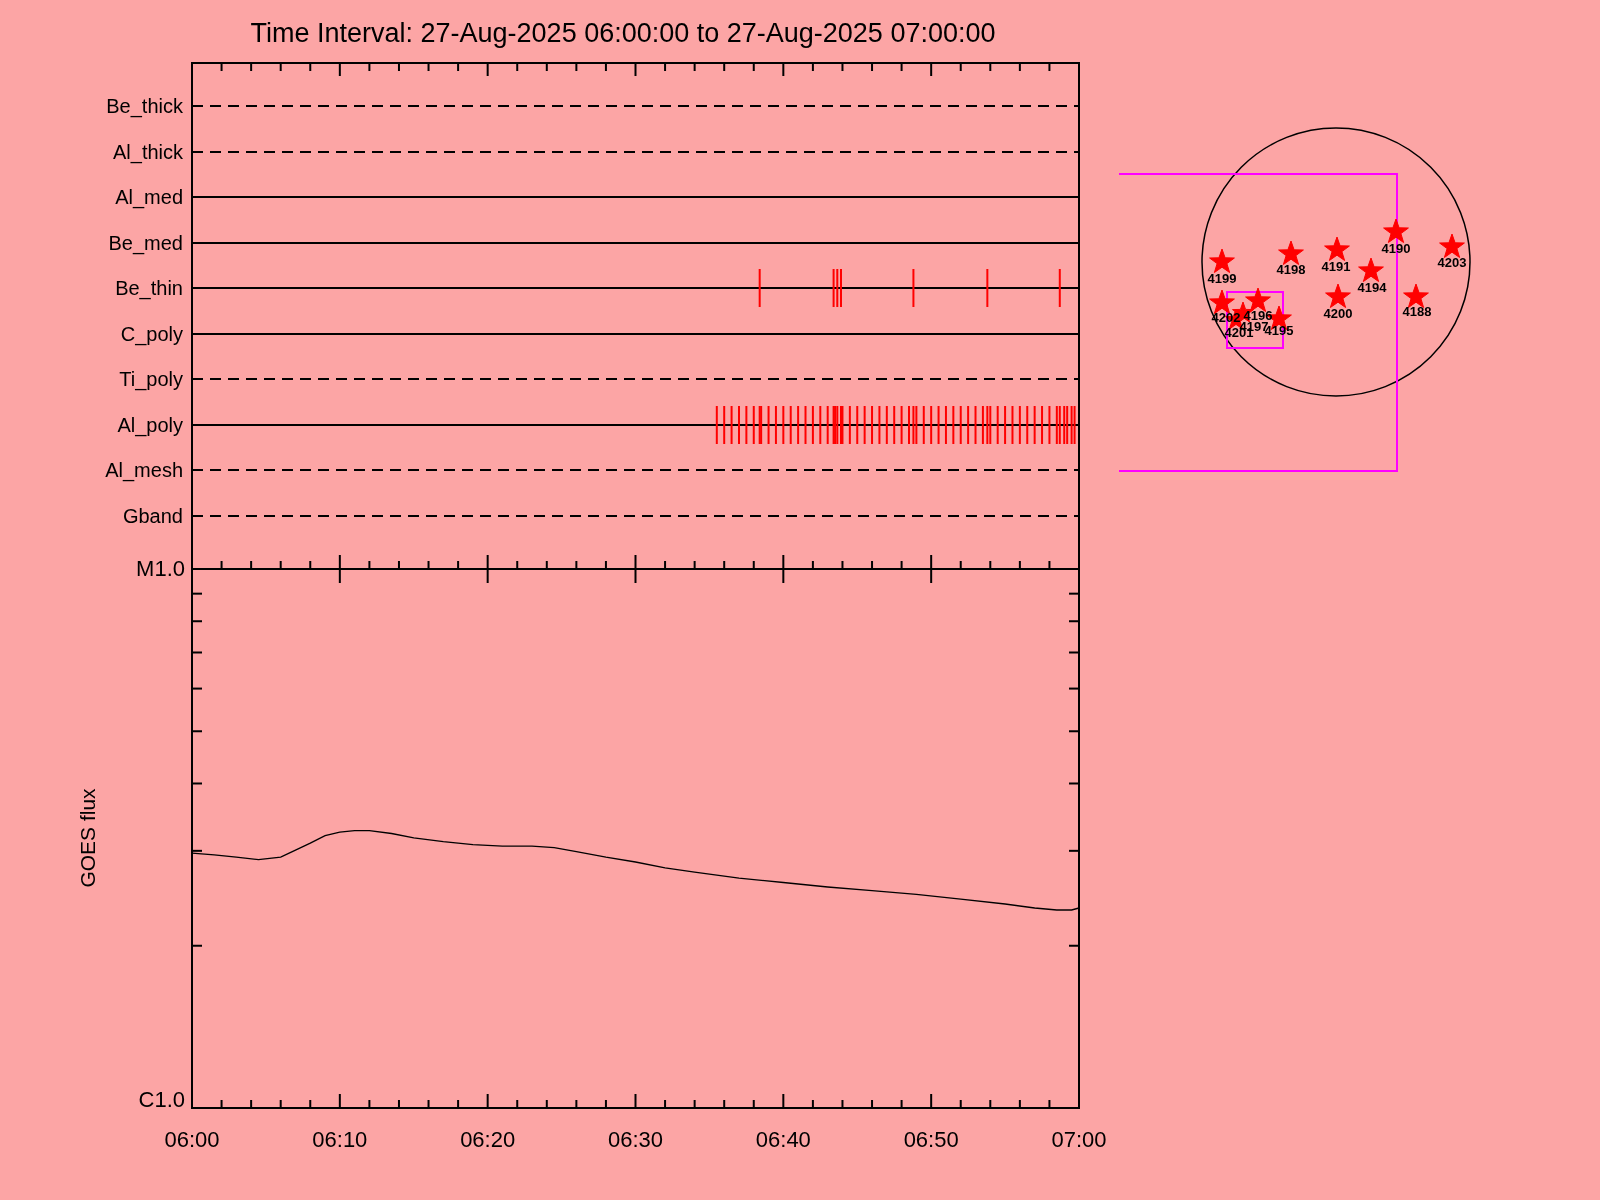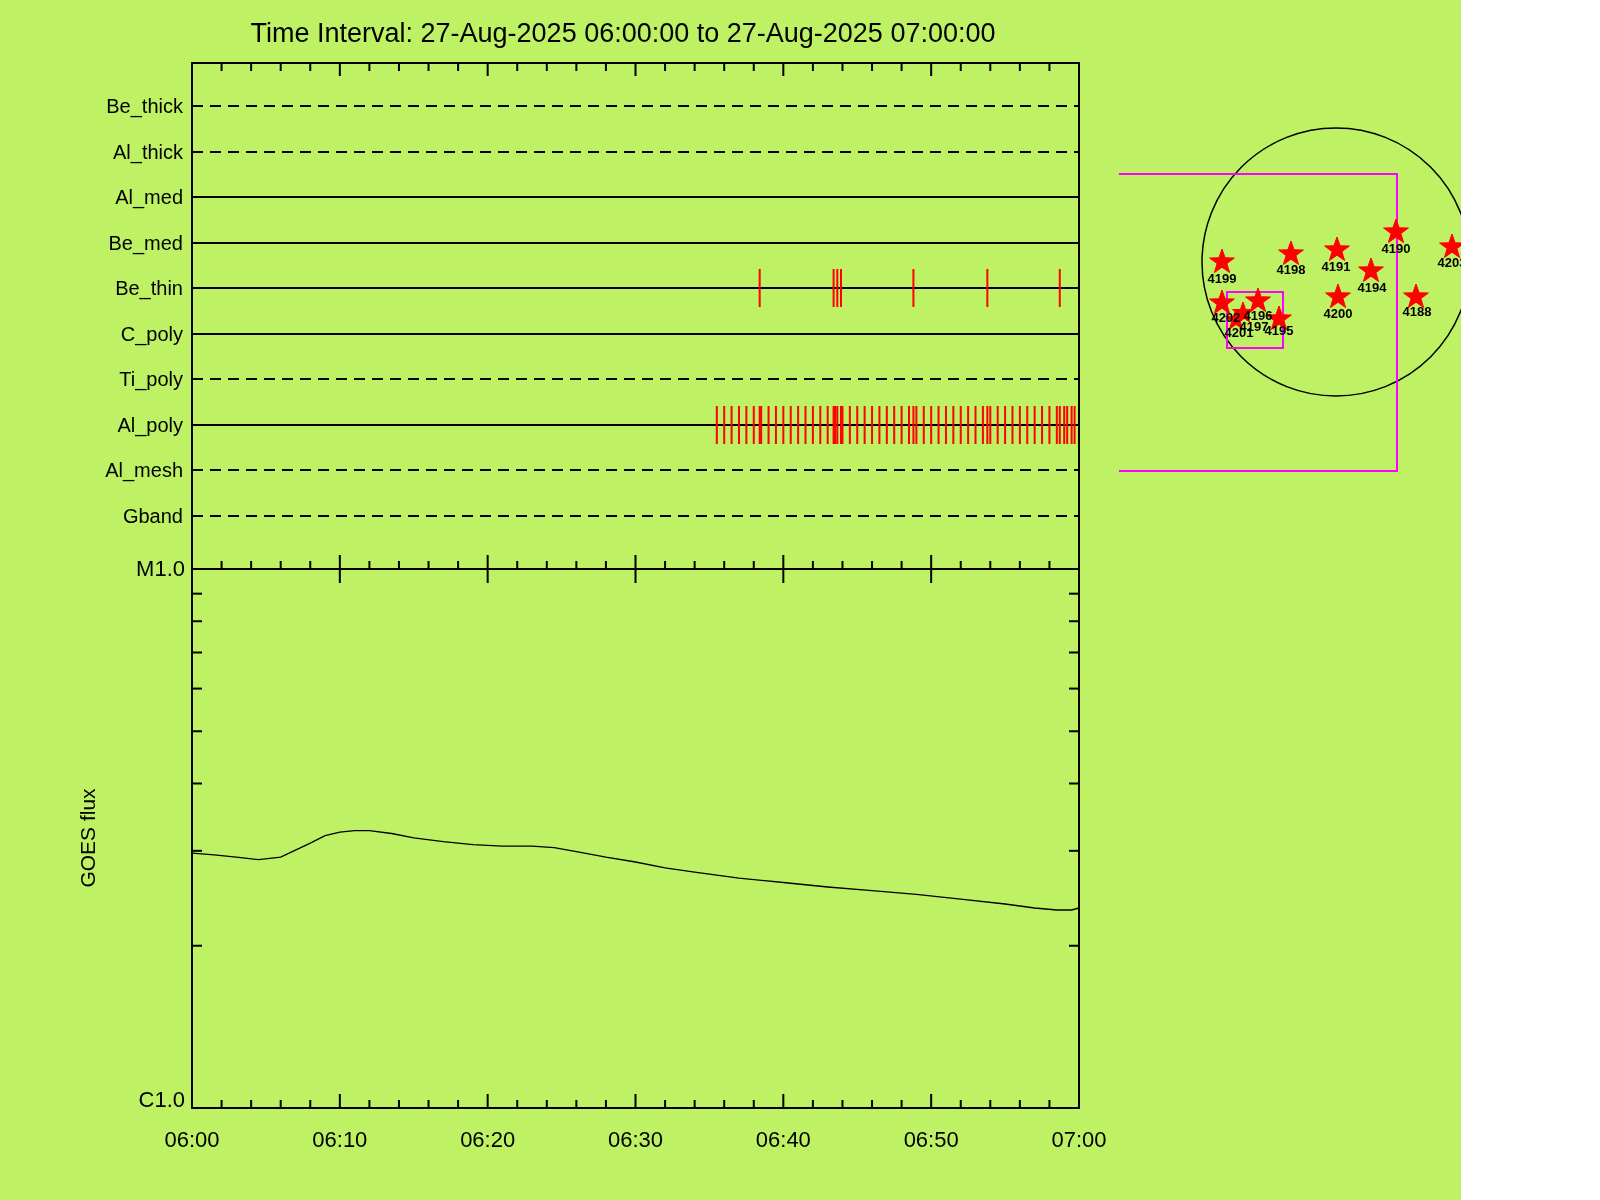--- a/index.html
+++ b/index.html
@@ -1,16 +1,16 @@
 <!DOCTYPE html>
 <html><head>
 <meta charset="utf-8">
 <style>
   html,body{margin:0;padding:0;background:#ffffff;}
-  #stage{position:relative;width:1461px;height:1200px;background:#bef264;overflow:hidden;}
+  #stage{position:relative;width:1600px;height:1200px;background:#fca5a5;overflow:hidden;}
   svg{display:block;}
   svg text{font-family:"Liberation Sans","DejaVu Sans",sans-serif;fill:#000000;}
   .title-text{font-size:27px;}
   .filter-label{font-size:20px;}
   .xtick-label{font-size:22px;}
   .ylim-label{font-size:22px;}
   .yaxis-title{font-size:21px;}
   .region-label{font-size:13px;font-weight:bold;}
 </style>
 </head>

